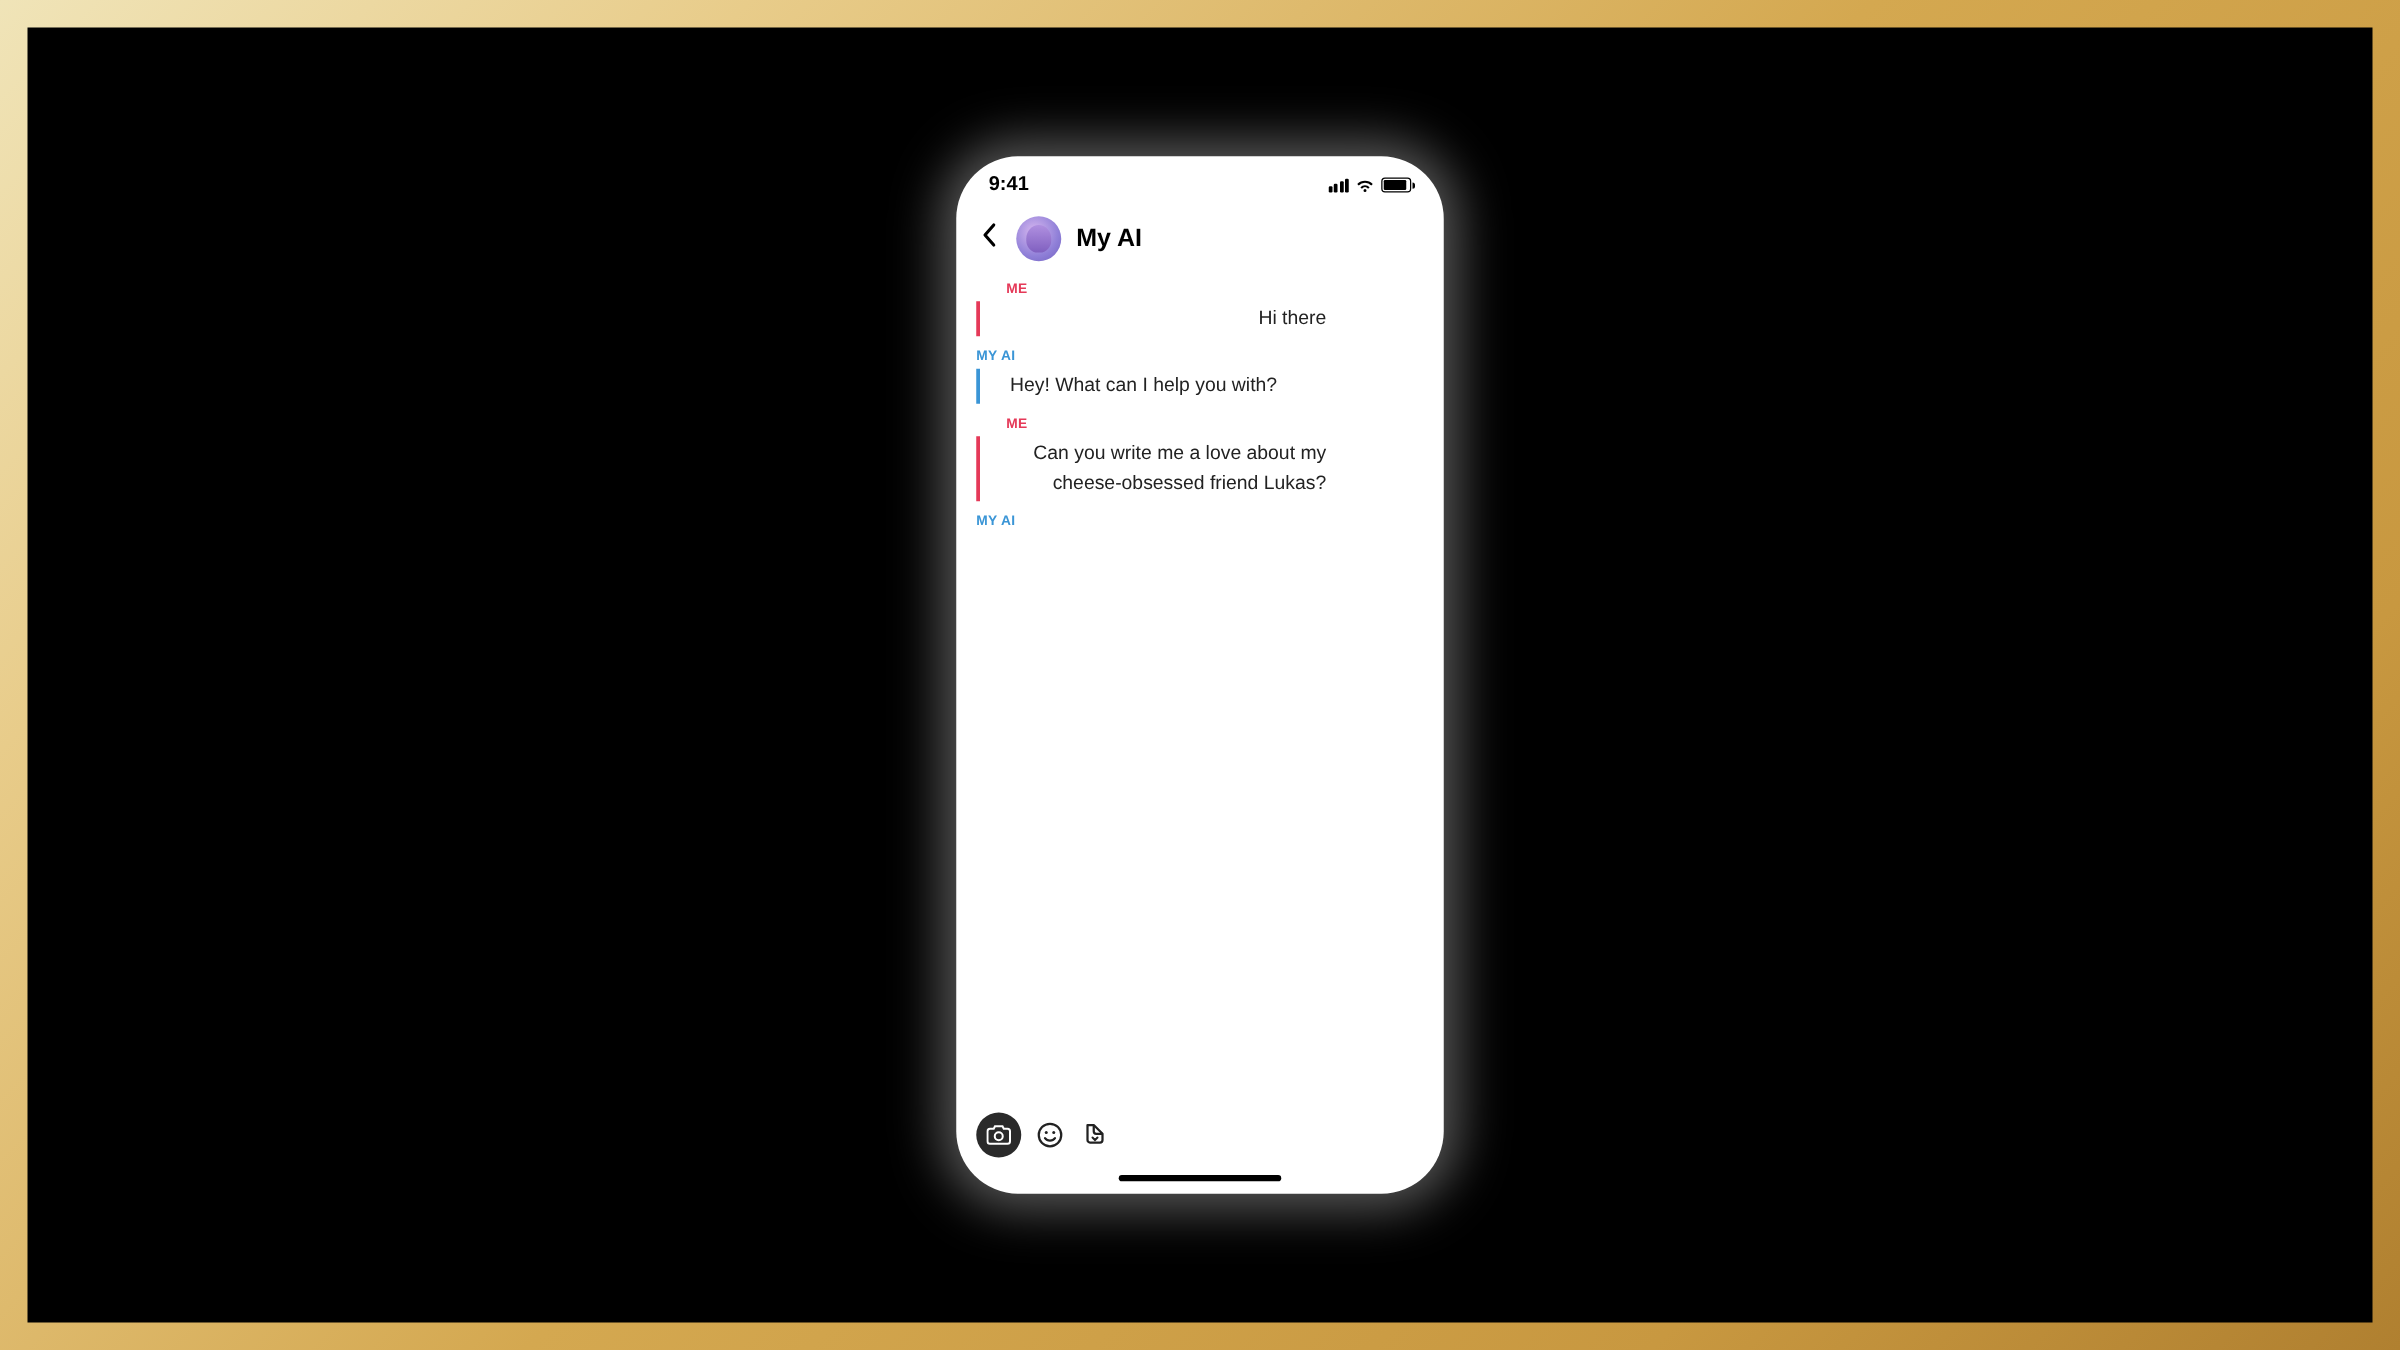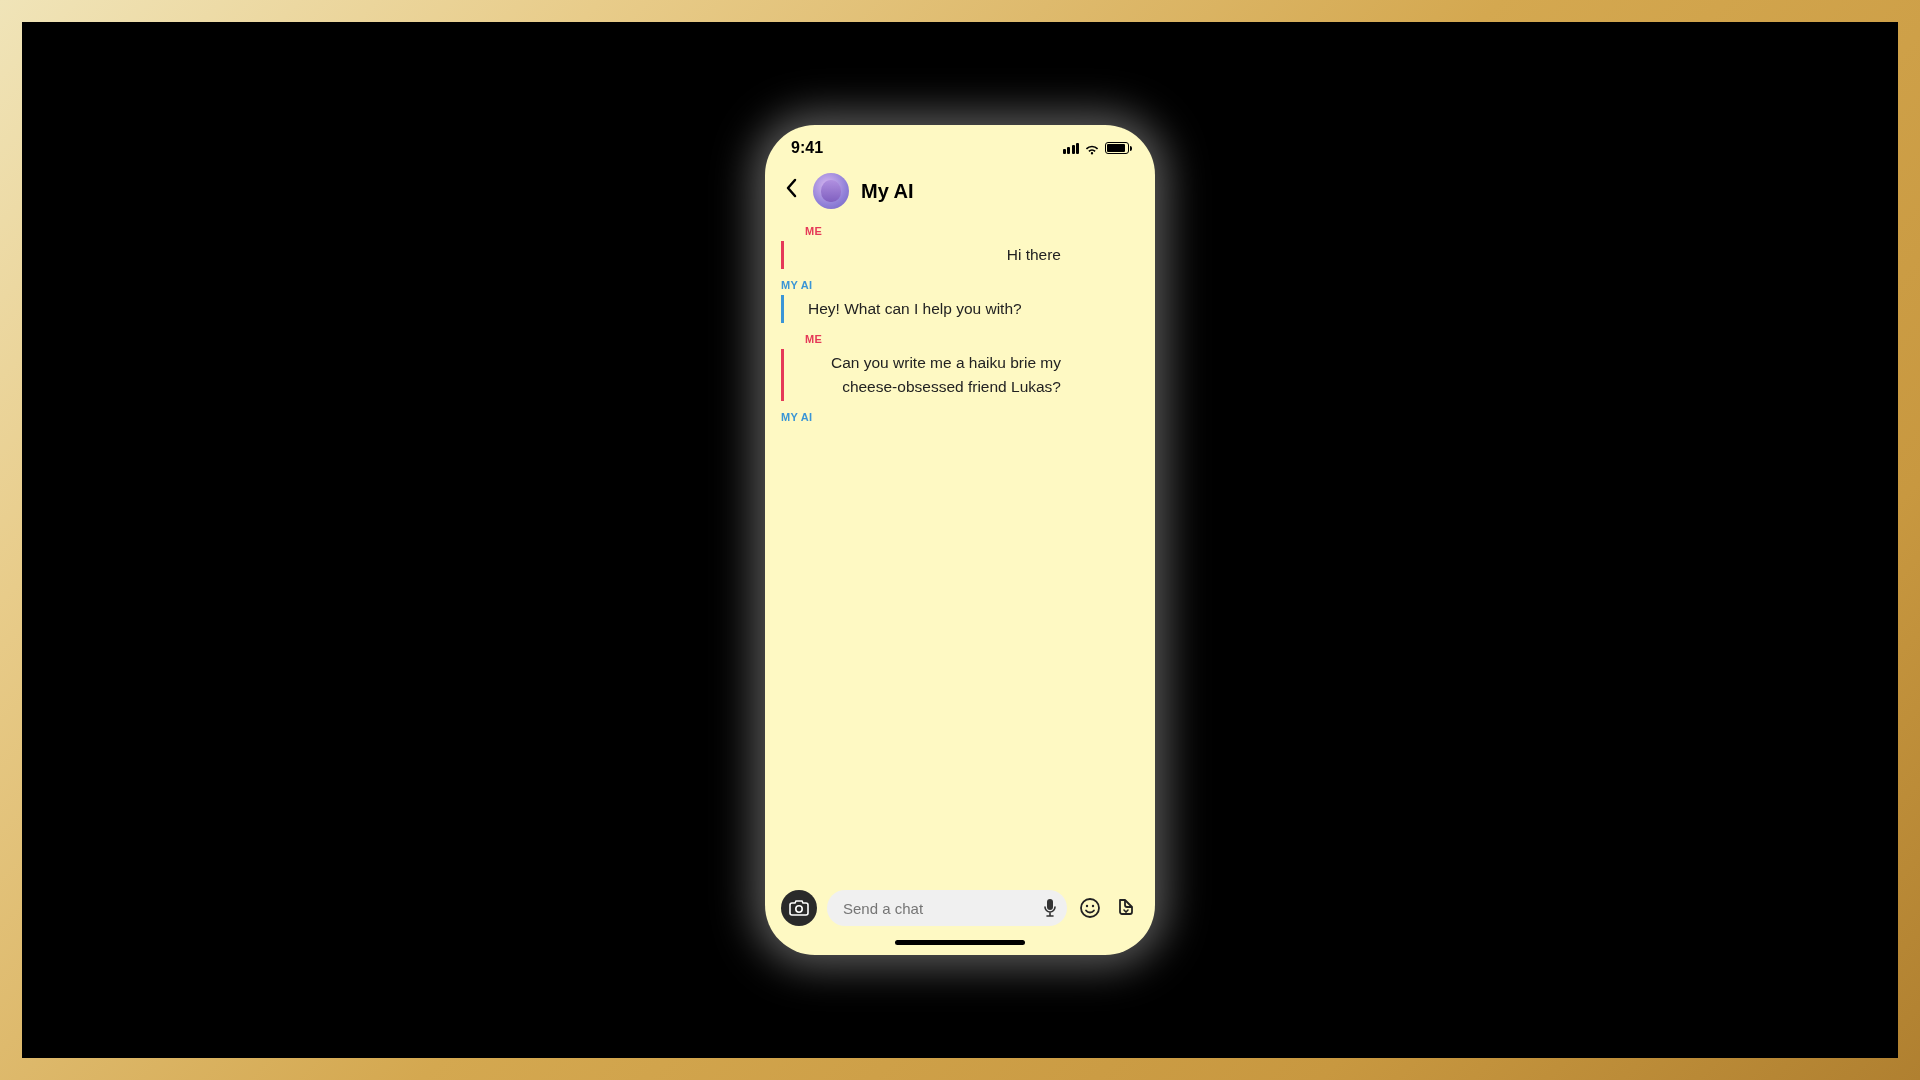--- a/index.html
+++ b/index.html
@@ -10,21 +10,21 @@
       font-family: -apple-system, BlinkMacSystemFont, 'Segoe UI', sans-serif;
       letter-spacing: 2px;
       transform-origin: top left;
     }
     .black-frame {
       width: 1876px; height: 1036px;
       background: #000; display: flex; align-items: center; justify-content: center;
     }
     .phone {
       width: 390px; height: 830px;
-      background: #fef9c3; border-radius: 50px;
+      background: #ffffff; border-radius: 50px;
       box-shadow: 0 0 40px 12px rgba(255,255,255,0.35);
       display: flex; flex-direction: column;
       letter-spacing: normal;
       position: relative;
       overflow: hidden;
     }
     .status-bar {
       display: flex; justify-content: space-between; align-items: center;
       padding: 14px 26px 6px 26px; font-size: 16px; font-weight: 600;
     }
@@ -133,42 +133,33 @@
       <div class="msg-block">
         <div class="sender me">ME</div>
         <div class="bubble me" style="white-space: pre-line;">Hi there</div>
       </div>
       <div class="msg-block">
         <div class="sender ai">MY AI</div>
         <div class="bubble ai" style="white-space: pre-line;">Hey! What can I help you with?</div>
       </div>
       <div class="msg-block">
         <div class="sender me">ME</div>
-        <div class="bubble me" style="white-space: pre-line;">Can you write me a haiku brie my cheese-obsessed friend Lukas?</div>
+        <div class="bubble me" style="white-space: pre-line;">Can you write me a love about my cheese-obsessed friend Lukas?</div>
       </div>
       <div class="msg-block">
         <div class="sender ai">MY AI</div>
       </div>
     </div>
 
     <div class="input-bar">
       <div class="camera-btn">
         <svg width="20" height="18" viewBox="0 0 20 18">
             <path d="M7 2l-1 2H3a2 2 0 00-2 2v8a2 2 0 002 2h14a2 2 0 002-2V6a2 2 0 00-2-2h-3l-1-2H7z" fill="none" stroke="#fff" stroke-width="1.6"></path>
             <circle cx="10" cy="10" r="3.2" fill="none" stroke="#fff" stroke-width="1.6"></circle>
           </svg>
-      </div>
-      <div class="chat-input-wrap">
-        <input class="chat-input" placeholder="Send a chat" style="">
-        <div class="mic-icon">
-          <svg width="14" height="20" viewBox="0 0 14 20">
-              <rect x="4" y="1" width="6" height="11" rx="3" fill="#333"></rect>
-              <path d="M2 9a5 5 0 0010 0M7 14v4M4 18h6" stroke="#333" stroke-width="1.6" fill="none" stroke-linecap="round"></path>
-            </svg>
-        </div>
       </div>
       <div class="smile-icon">
         <svg width="24" height="24" viewBox="0 0 24 24">
             <circle cx="12" cy="12" r="9" fill="none" stroke="#222" stroke-width="1.8"></circle>
             <circle cx="9" cy="10" r="1.2" fill="#222"></circle>
             <circle cx="15" cy="10" r="1.2" fill="#222"></circle>
             <path d="M8 14.5c1 1.4 2.4 2 4 2s3-.6 4-2" stroke="#222" stroke-width="1.8" fill="none" stroke-linecap="round"></path>
           </svg>
       </div>
       <div class="rocket-icon">

